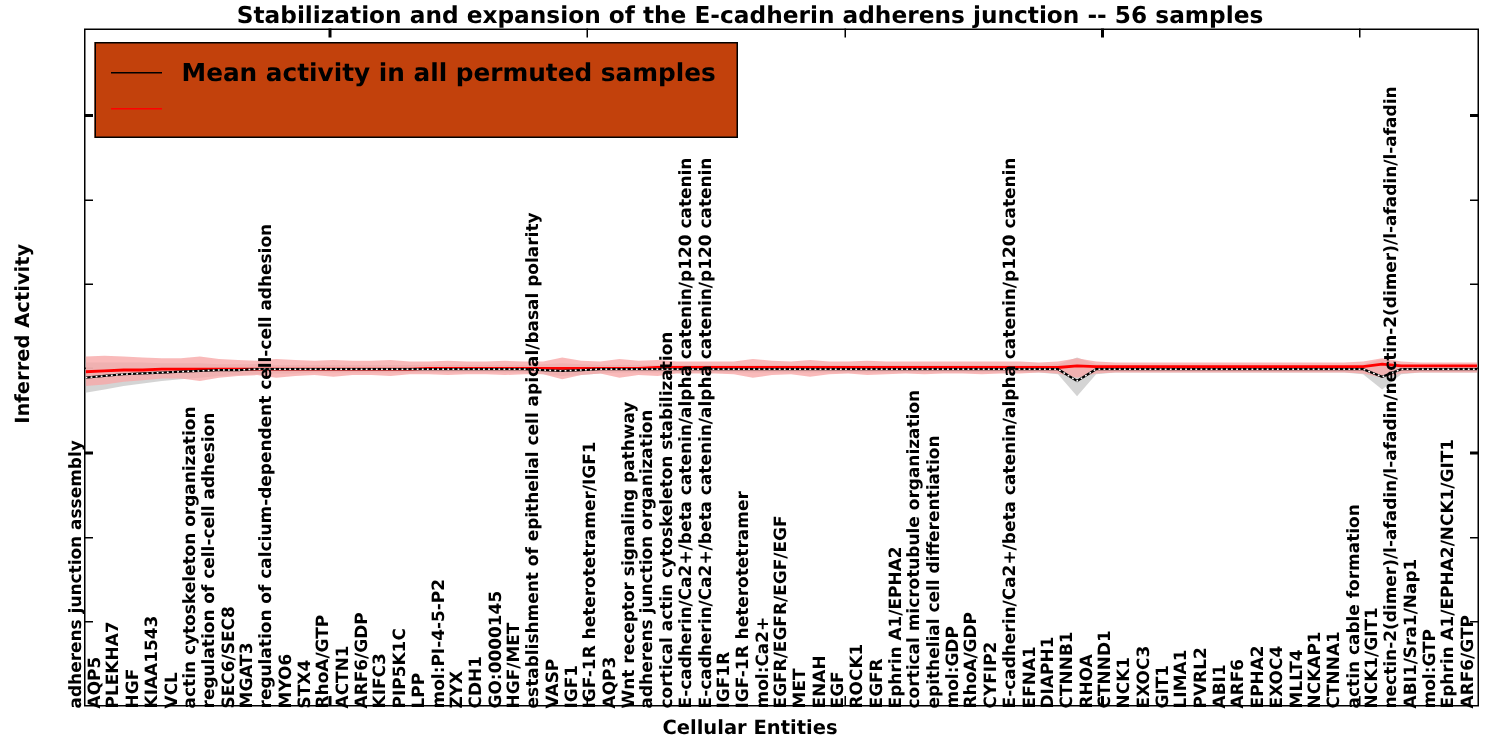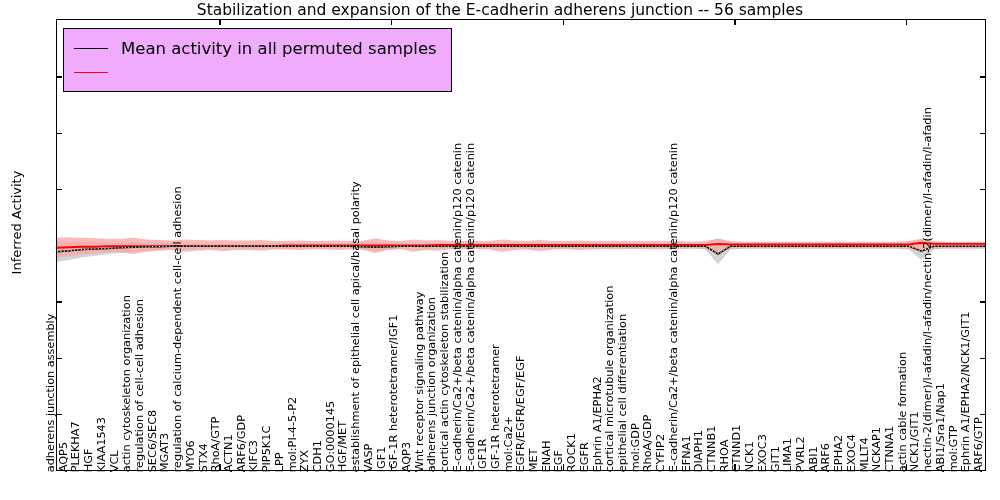--- a/index.html
+++ b/index.html
@@ -1,18 +1,19 @@
 <!DOCTYPE html>
 <html><head>
 <meta charset="utf-8">
 <style>
   html,body{margin:0;padding:0;background:#ffffff;}
   #root{
     position:relative;width:1000px;height:500px;background:#ffffff;overflow:hidden;
     font-family:"DejaVu Sans","Liberation Sans",sans-serif;
+    font-weight:bold;
   }
   
   #chart-title{
     position:absolute;left:0;top:1px;width:1000px;text-align:center;
     font-size:15.5px;color:#000;white-space:nowrap;
   }
   
   #ylabel{
     position:absolute;left:-54px;top:215px;width:140px;text-align:center;
     transform:rotate(-90deg);font-size:13px;color:#000;white-space:nowrap;
@@ -37,36 +38,37 @@
     position:absolute;bottom:0;transform-origin:left bottom;
     transform:rotate(-90deg);
     font-size:11.3px;line-height:11.3px;color:#000;white-space:nowrap;
     font-family:"DejaVu Sans","Liberation Sans",sans-serif;
   }
   #xcat-layer{position:absolute;left:56px;top:0;width:930px;height:472px;}
   .xcat-holder{position:absolute;bottom:0;height:0;}
   
   #legend{
     position:absolute;left:63px;top:28px;
-    border:1.3px solid #000;background:#f0abfc;
+    border:1.3px solid #000;background:#c2410c;
     padding:7px 14px 7px 10px;
   }
   .legend-row{display:flex;align-items:center;height:24px;}
   .legend-swatch{width:34px;height:0;border-top:1.6px solid #000;margin-right:13px;}
   .legend-swatch.red{border-top-color:#ff0000;}
   .legend-text{font-size:16.5px;color:#000;white-space:nowrap;}
 </style>
 </head>
 <body>
 
 <div id="root">
 
   <div id="chart-title">Stabilization and expansion of the E-cadherin adherens junction -- 56 samples</div>
 
   <div id="ylabel">Inferred Activity</div>
+  <div id="xlabel">Cellular Entities</div>
 
   <div id="ytick-layer">
       <div class="ytick-mark" style="top: 413.75px;"></div>
       <div class="ytick-mark inner" style="top: 413.75px;"></div>
       <div class="ytick-mark" style="top: 357.5px;"></div>
       <div class="ytick-mark inner" style="top: 357.5px;"></div>
       <div class="ytick-mark" style="top: 301.25px;"></div>
       <div class="ytick-mark inner" style="top: 301.25px;"></div>
       <div class="ytick-mark" style="top: 245px;"></div>
       <div class="ytick-mark inner" style="top: 245px;"></div>

